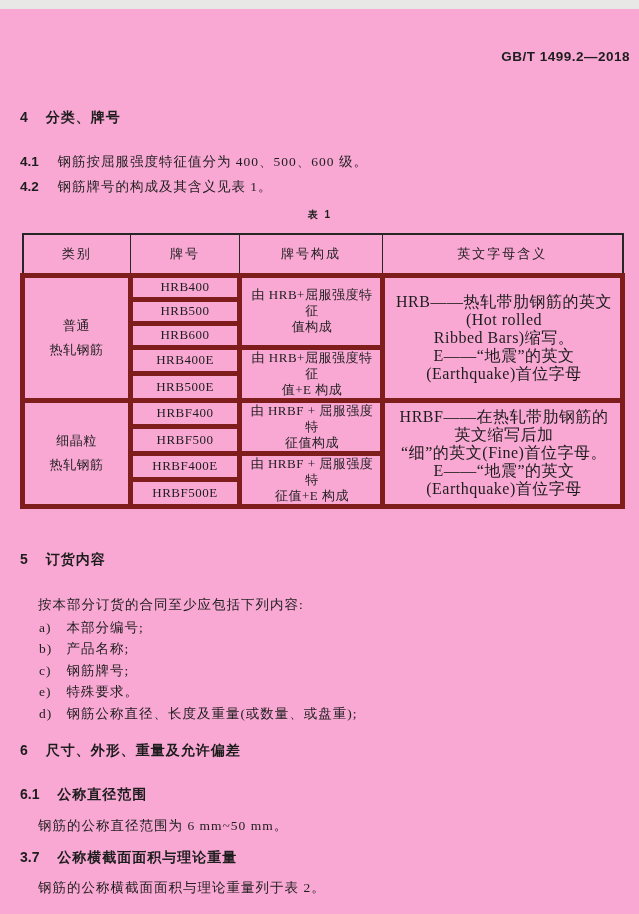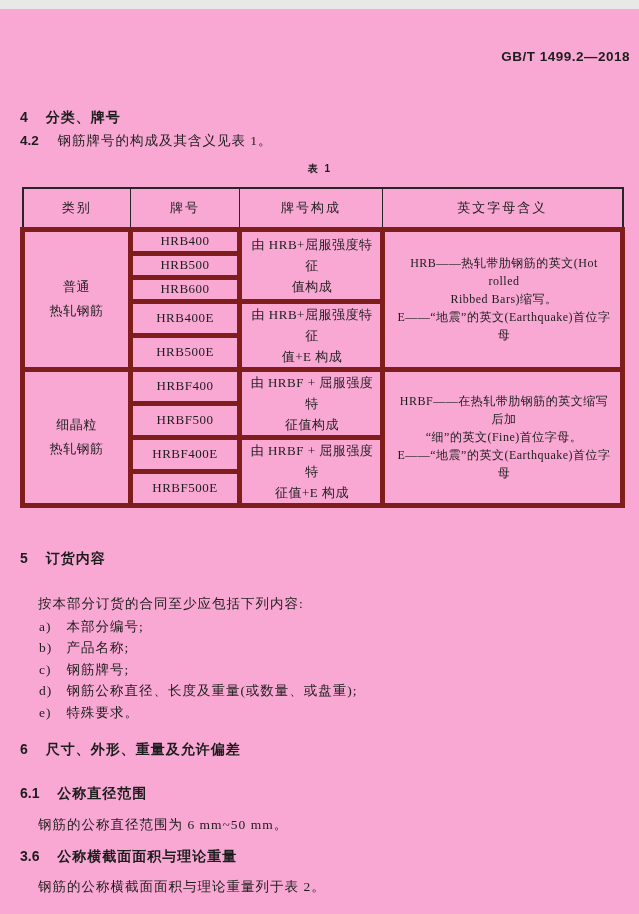--- a/index.html
+++ b/index.html
@@ -89,28 +89,28 @@
     height: 24px;
     border: 5px solid #7f1d1d;
     text-align: center;
     letter-spacing: 0.5px;
   }
   td.cat { white-space: pre-line; line-height: 24px; letter-spacing: 2px; }
   td.comp {
     text-align: left;
     white-space: pre-line;
     padding: 0 6px 0 8px;
-    line-height: 21px;
+    line-height: 16px;
     letter-spacing: 1px;
   }
   td.meaning {
     text-align: left;
     white-space: pre-line;
     padding: 0 6px 0 9px;
-    font-size: 12px;
+    font-size: 16px;
     line-height: 18px;
     letter-spacing: 0.6px;
   }
 
   .h5 { margin-top: 42px; }
   .p5 { margin-top: 28px; }
   .olist { margin-top: 3px; }
   .olist-item { line-height: 21.5px; letter-spacing: 1px; padding-left: 19px; }
   .olist-item .li-label { display: inline-block; min-width: 14px; }
   .olist-item .li-text { display: inline-block; margin-left: 9px; }
@@ -128,20 +128,24 @@
 
   <div class="doc-number">GB/T 1499.2—2018</div>
 
   <div class="content">
 
     <div class="sec-heading h4">
       <span class="sec-num">4</span>
       <span class="sec-title">分类、牌号</span>
     </div>
 
+    <div class="clause c41">
+      <span class="clause-num">4.1</span>
+      <span class="clause-text">钢筋按屈服强度特征值分为 400、500、600 级。</span>
+    </div>
     <div class="clause c42">
       <span class="clause-num">4.2</span>
       <span class="clause-text">钢筋牌号的构成及其含义见表 1。</span>
     </div>
 
     <div class="table-title">表 1</div>
 
     <table class="t1">
       <colgroup>
           <col class="c1">
@@ -220,40 +224,40 @@
       </div>
       <div class="olist-item">
         <span class="li-label">b)</span>
         <span class="li-text">产品名称;</span>
       </div>
       <div class="olist-item">
         <span class="li-label">c)</span>
         <span class="li-text">钢筋牌号;</span>
       </div>
       <div class="olist-item">
+        <span class="li-label">e)</span>
+        <span class="li-text">特殊要求。</span>
+      </div>
+      <div class="olist-item">
         <span class="li-label">d)</span>
         <span class="li-text">钢筋公称直径、长度及重量(或数量、或盘重);</span>
-      </div>
-      <div class="olist-item">
-        <span class="li-label">e)</span>
-        <span class="li-text">特殊要求。</span>
       </div>
     </div>
 
     <div class="sec-heading h6">
       <span class="sec-num">6</span>
       <span class="sec-title">尺寸、外形、重量及允许偏差</span>
     </div>
 
     <div class="sec-heading h61">
       <span class="sec-num">6.1</span>
       <span class="sec-title">公称直径范围</span>
     </div>
     <div class="para p61">钢筋的公称直径范围为 6 mm~50 mm。</div>
 
     <div class="sec-heading h62">
-      <span class="sec-num">3.6</span>
+      <span class="sec-num">3.7</span>
       <span class="sec-title">公称横截面面积与理论重量</span>
     </div>
     <div class="para p62">钢筋的公称横截面面积与理论重量列于表 2。</div>
 
   </div>
 </div>
 
 </body></html>

